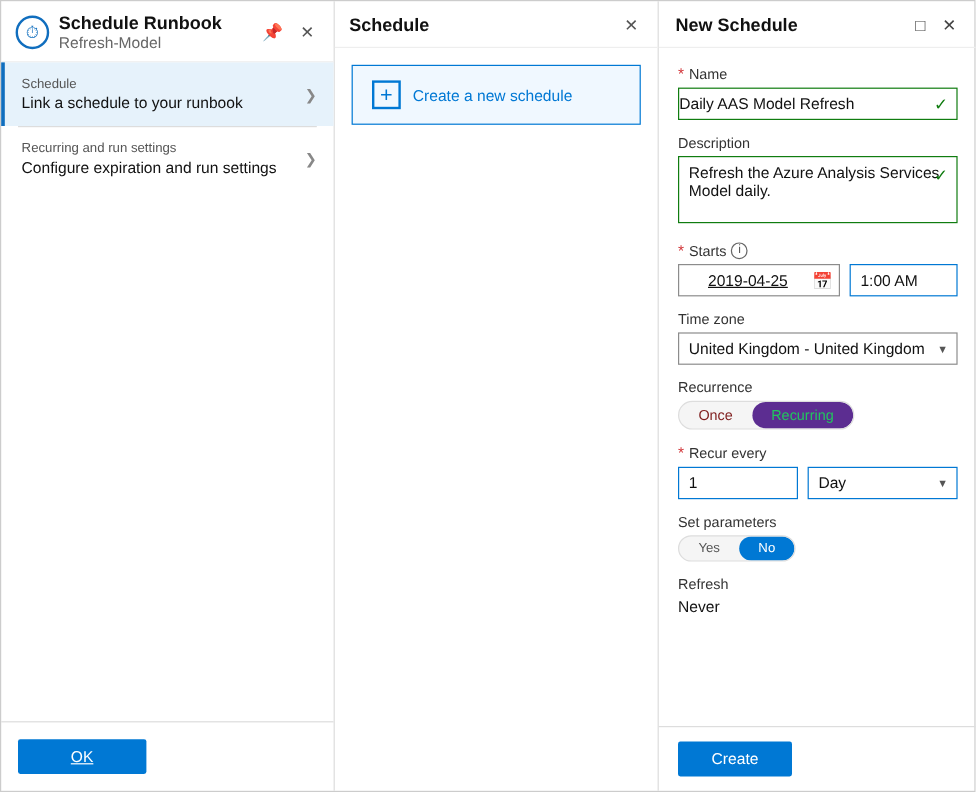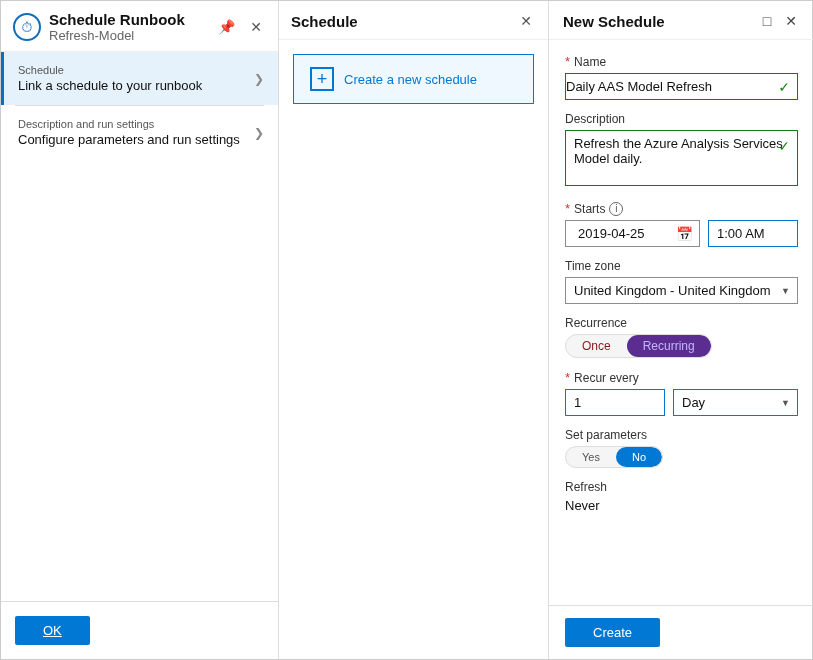--- a/index.html
+++ b/index.html
@@ -106,21 +106,21 @@
       margin: 0 14px;
     }
     .panel1-footer {
       padding: 14px;
       border-top: 1px solid #ddd;
     }
     .btn-ok {
       background: #0078d4;
       color: #fff;
       border: none;
-      padding: 7px 28px;
+      padding: 7px 44px;
       font-size: 13px;
       cursor: pointer;
       border-radius: 2px;
       text-decoration: underline;
     }
 
     
     .panel2 {
       width: 270px;
       min-width: 270px;
@@ -259,25 +259,26 @@
       gap: 8px;
       align-items: center;
     }
     .date-input-wrap {
       position: relative;
       flex: 1;
     }
     .date-input {
       width: 100%;
       border: 1px solid #8c8c8c;
-      padding: 5px 12px;
+      padding: 5px 24px;
       font-size: 13px;
       outline: none;
       color: #111;
       padding-right: 28px;
+      text-decoration: underline;
     }
     .calendar-icon {
       position: absolute;
       right: 6px;
       top: 50%;
       transform: translateY(-50%);
       color: #555;
       font-size: 14px;
       pointer-events: none;
     }
@@ -325,21 +326,21 @@
     }
     .recurrence-option {
       padding: 4px 16px;
       font-size: 12px;
       cursor: pointer;
       border-radius: 50px;
       color: #7f1d1d;
     }
     .recurrence-option.active {
       background: #5c2d91;
-      color: #c4b5fd;
+      color: #22c55e;
     }
     .recur-row {
       display: flex;
       gap: 8px;
       align-items: center;
     }
     .recur-input {
       width: 100px;
       border: 1px solid #0078d4;
       padding: 5px 8px;
@@ -458,22 +459,22 @@
       <div class="nav-item active">
         <div class="nav-item-text">
           <div class="nav-item-label">Schedule</div>
           <div class="nav-item-value">Link a schedule to your runbook</div>
         </div>
         <span class="nav-item-arrow">❯</span>
       </div>
       <div class="nav-divider"></div>
       <div class="nav-item">
         <div class="nav-item-text">
-          <div class="nav-item-label">Description and run settings</div>
-          <div class="nav-item-value">Configure parameters and run settings</div>
+          <div class="nav-item-label">Recurring and run settings</div>
+          <div class="nav-item-value">Configure expiration and run settings</div>
         </div>
         <span class="nav-item-arrow">❯</span>
       </div>
     </div>
 
     <div class="panel1-footer">
       <button class="btn-ok">OK</button>
     </div>
   </div>
 

